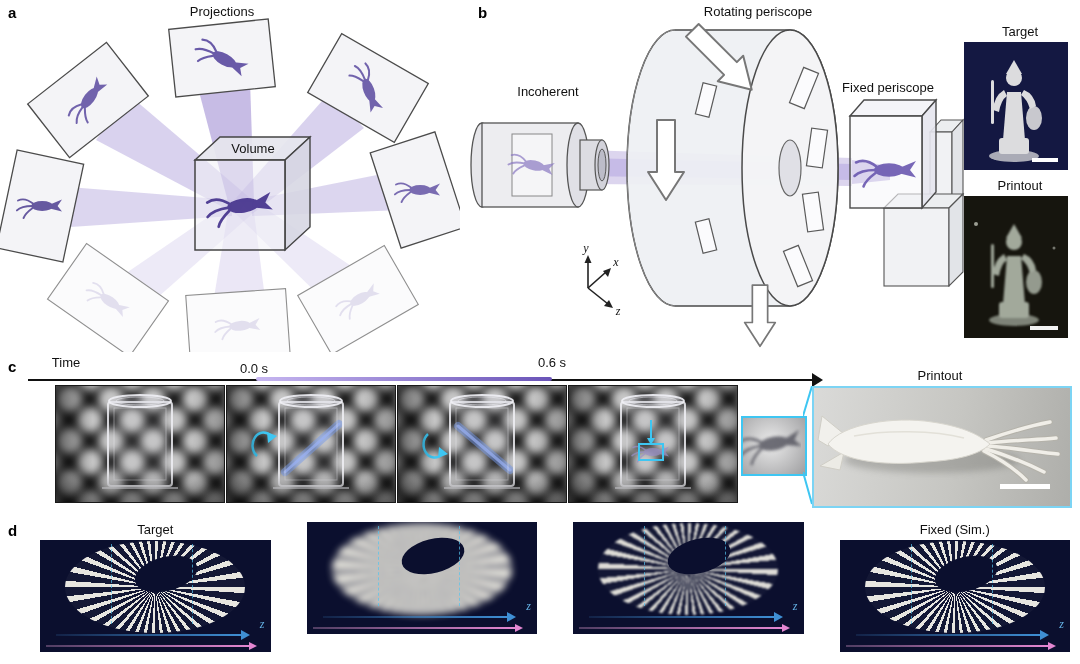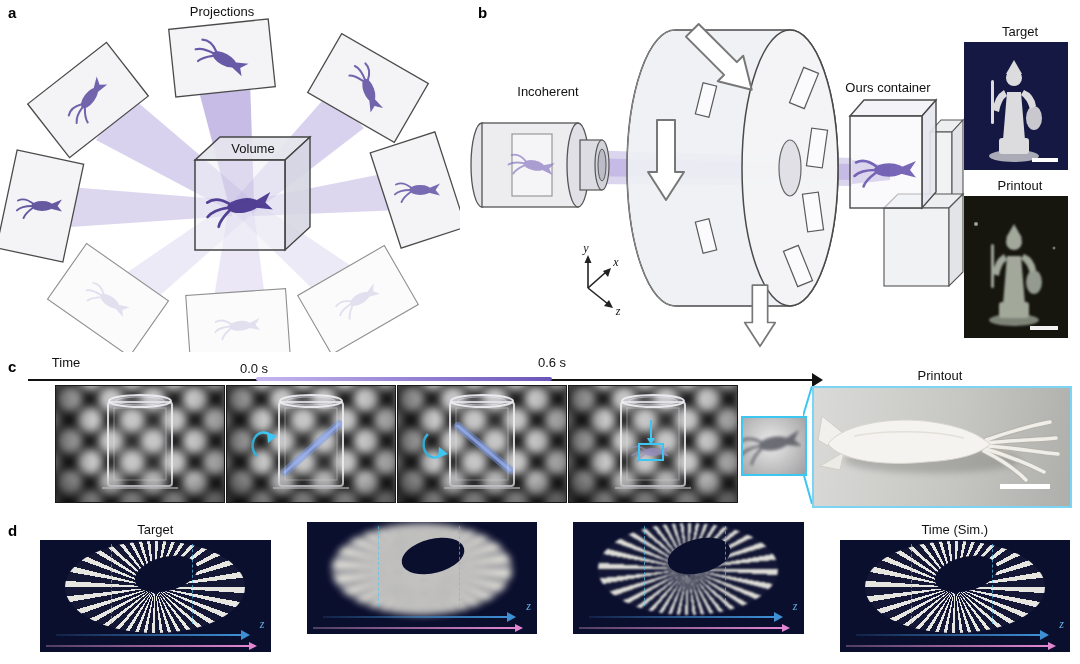--- a/index.html
+++ b/index.html
@@ -231,21 +231,22 @@
         <polygon points="128,255 124.5,263 131.5,263" fill="#222"></polygon>
         <polygon points="151,268 143,271 148,277" fill="#222"></polygon>
         <polygon points="153,308 144,306 149,300" fill="#222"></polygon>
         <text class="axis-lab" x="126" y="252">y</text>
         <text class="axis-lab" x="156" y="266">x</text>
         <text class="axis-lab" x="158" y="315">z</text>
       </g>
     </svg>
     <div class="panel-letter" style="left:18px;top:4px">b</div>
     <div class="lbl" style="left:38px;top:84px;width:100px">Incoherent</div>
-    <div class="lbl" style="left:358px;top:80px;width:140px">Ours container</div>
+    <div class="lbl" style="left:198px;top:4px;width:200px">Rotating periscope</div>
+    <div class="lbl" style="left:358px;top:80px;width:140px">Fixed periscope</div>
   </div>
 
   <div id="panel-b-photos">
     <div class="lbl" style="left:0;top:24px;width:120px">Target</div>
     <div class="photo" style="left:4px;top:42px;width:104px;height:128px;">
       <svg width="104" height="128" viewBox="0 0 104 128">
         <defs>
           <g id="knight-shape">
             <ellipse cx="50" cy="114" rx="25" ry="6" fill="currentColor" opacity="0.75"></ellipse>
             <rect x="35" y="96" width="30" height="16" rx="3" fill="currentColor"></rect>
@@ -424,21 +425,21 @@
           <div class="dash" style="left:31%"></div>
           <div class="dash" style="left:66%"></div>
           <div class="z-axis">
             <span class="z-lab">z</span>
           </div>
           <div class="pink-axis"></div>
         </div>
       </div>
 
       <div class="d-cell">
-        <div class="d-title">Time (Sim.)</div>
+        <div class="d-title">Fixed (Sim.)</div>
         <div class="d-tile">
           <div class="torus-wrap">
             <div class="stripes v-ours"></div>
               <div class="hole"></div>
           </div>
           <div class="dash" style="left:31%"></div>
           <div class="dash" style="left:66%"></div>
           <div class="z-axis">
             <span class="z-lab">z</span>
           </div>

